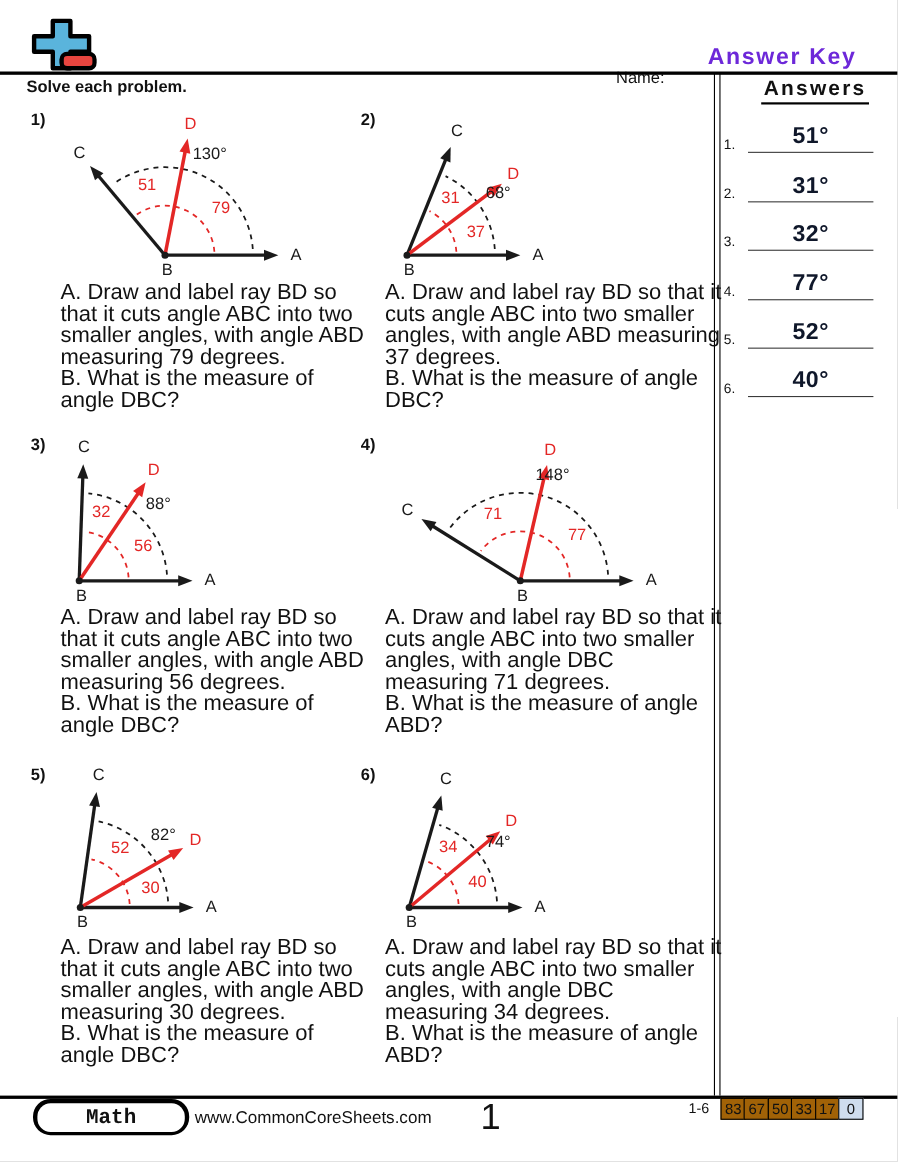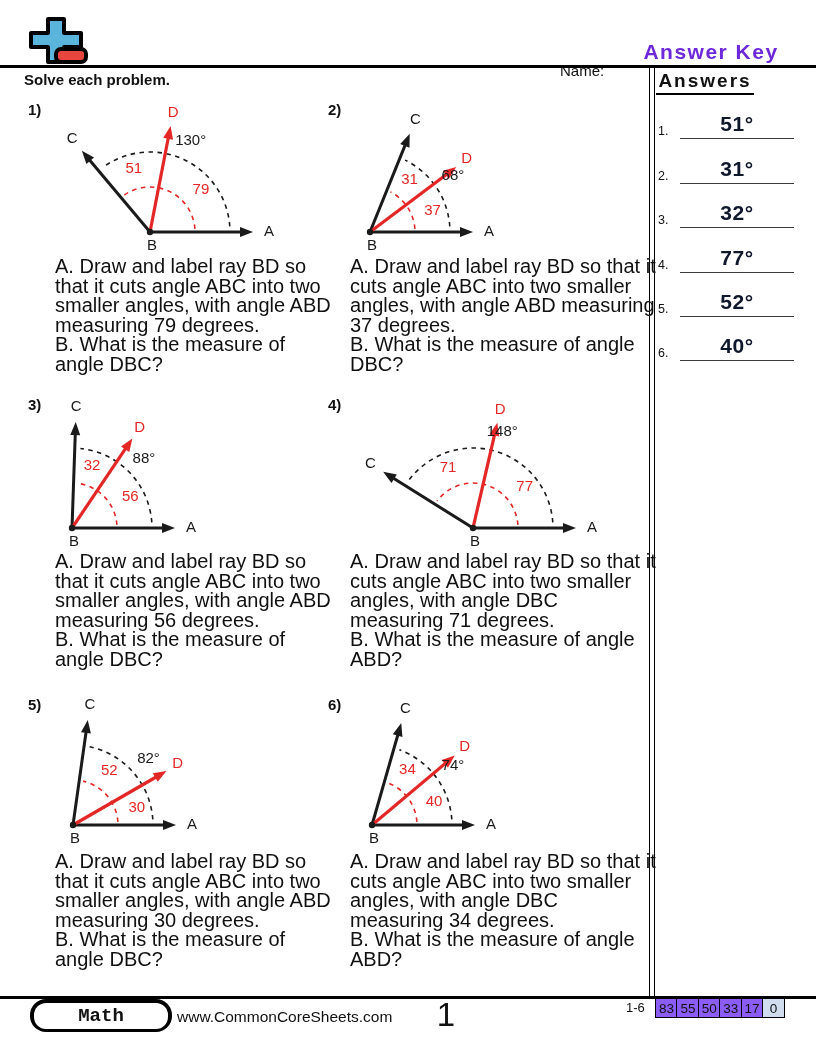--- a/index.html
+++ b/index.html
@@ -13,21 +13,21 @@
   .page-title { position:absolute; left:0; top:44px; width:660px; text-align:center;
     font-size:17.5px; font-weight:600; letter-spacing:.2px; }
   .name-label { position:absolute; left:560px; top:62px; font-size:15px; }
   .answer-key { position:absolute; left:616px; top:40px; width:190px; text-align:center;
     font-size:21px; font-weight:700; color:#6d28d9; letter-spacing:1.5px; }
   .header-rule { position:absolute; left:0; top:65px; width:816px; height:3px; background:#000; }
   .instruction { position:absolute; left:24px; top:71px; font-size:15px; font-weight:700; }
   
   .divider { position:absolute; left:649px; top:66px; height:930px; width:6px;
     border-left:1.8px solid #000; border-right:1.8px solid #000; }
-  .answers-title-wrap { position:absolute; left:620px; top:70px; width:154px; text-align:center;padding-left:16px; }
+  .answers-title-wrap { position:absolute; left:656px; top:70px; width:154px; text-align:center;padding-left:16px; }
   .answers-title { display:inline-block; font-size:19px; font-weight:700; letter-spacing:2px;
     border-bottom:2.2px solid #000; padding:0 2px 1px 2px; }
   .answer-item { position:absolute; left:656px; width:140px; height:30px; }
   .answer-num { position:absolute; left:2px; bottom:1px; font-size:12.5px; color:#111; }
   .answer-line { position:absolute; left:24px; right:2px; bottom:0;
     border-bottom:1.6px solid #3a3a3a; text-align:center; }
   .answer-value { display:inline-block; font-size:21px; font-weight:700; color:#0f172a;
     padding-bottom:2px; letter-spacing:.5px; }
   
   .problem { position:absolute; width:320px; }
@@ -42,21 +42,21 @@
     background:#000; border-radius:16px; }
   .math-badge-inner { position:absolute; left:4px; right:4px; top:3.5px; bottom:3.5px;
     background:#fff; border-radius:12px; display:flex; align-items:center; justify-content:center;
     font-size:19px; font-weight:700;font-family:Liberation Mono, monospace; }
   .site-url { position:absolute; left:177px; top:1008px; font-size:15.5px; }
   .page-number { position:absolute; left:416px; top:996px; width:60px; text-align:center;
     font-size:33px; font-weight:400; }
   .score-label { position:absolute; left:626px; top:1000px; font-size:13px; }
   .score-table { position:absolute; left:655px; top:998px; display:flex; }
   .score-cell { width:23px; height:20px; border:1.6px solid #000; margin-left:-1.6px;
-    display:flex; align-items:center; justify-content:center; font-size:13.5px; background:#8b5cf6; }
+    display:flex; align-items:center; justify-content:center; font-size:13.5px; background:#a16207; }
   .score-cell:first-child { margin-left:0; }
   .score-cell.highlight { background:#cfddee; }
 </style>
 </head>
 <body>
 
 <div class="page">
 
   <svg class="logo" viewBox="0 0 62 52">
     <path d="M22 3 H38 V17 H55 V31 H38 V46 H22 V31 H5 V17 H22 Z" fill="#5ab4dc" stroke="#000" stroke-width="4" stroke-linejoin="round"></path>
@@ -258,20 +258,20 @@
 
   <div class="footer-rule"></div>
   <div class="math-badge">
     <div class="math-badge-inner">Math</div>
   </div>
   <div class="site-url">www.CommonCoreSheets.com</div>
   <div class="page-number">1</div>
   <div class="score-label">1-6</div>
   <div class="score-table" id="score-table">
       <div class="score-cell">83</div>
-      <div class="score-cell">55</div>
+      <div class="score-cell">67</div>
       <div class="score-cell">50</div>
       <div class="score-cell">33</div>
       <div class="score-cell">17</div>
       <div class="score-cell highlight">0</div>
     </div>
 
 </div>
 
 </body></html>

